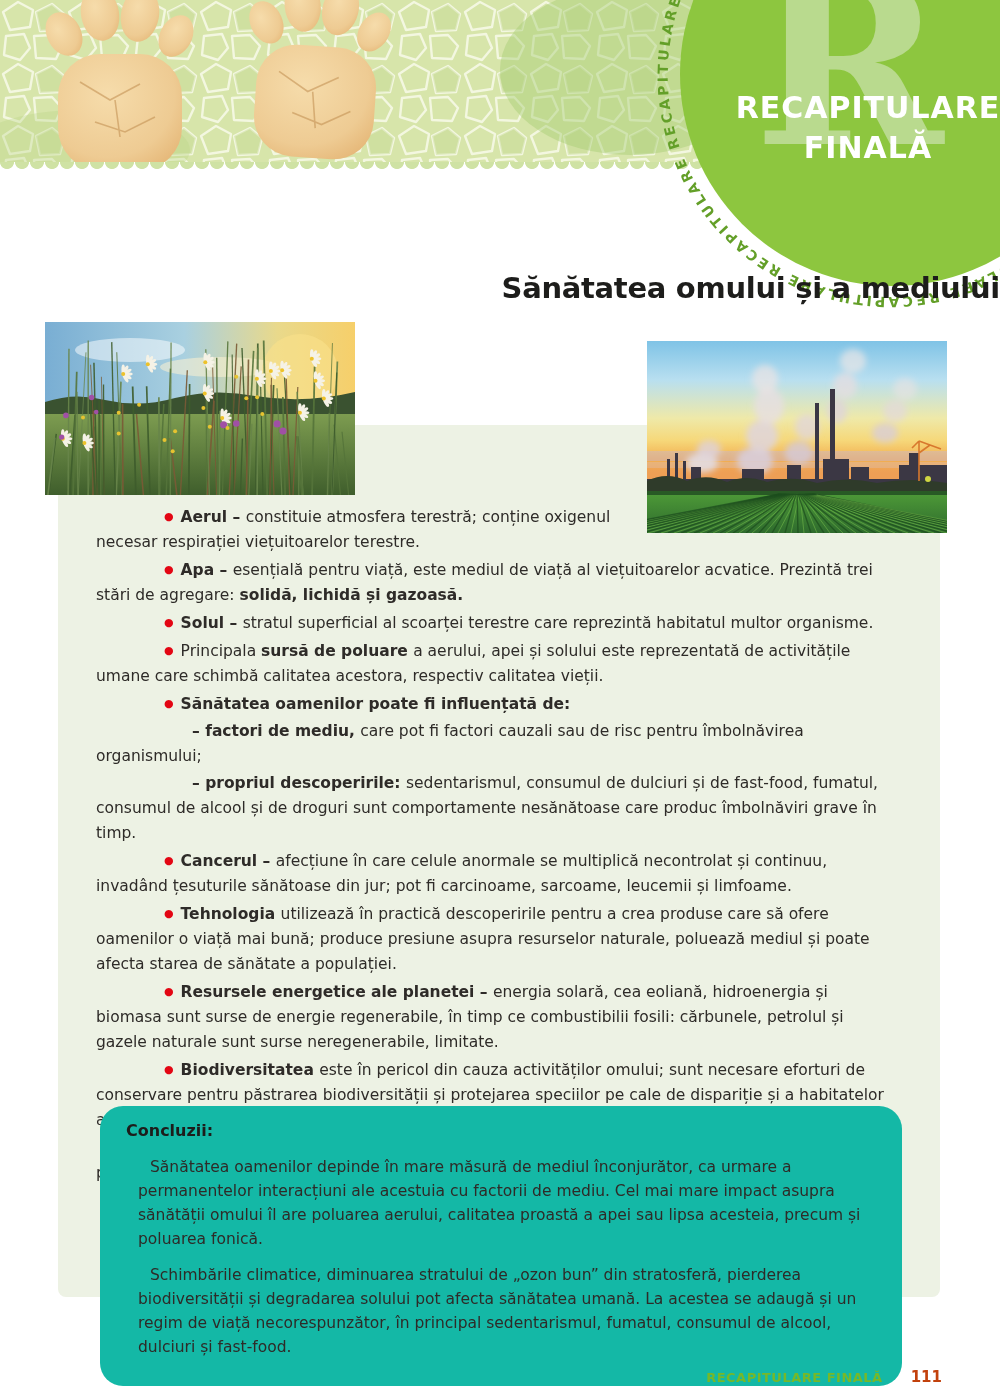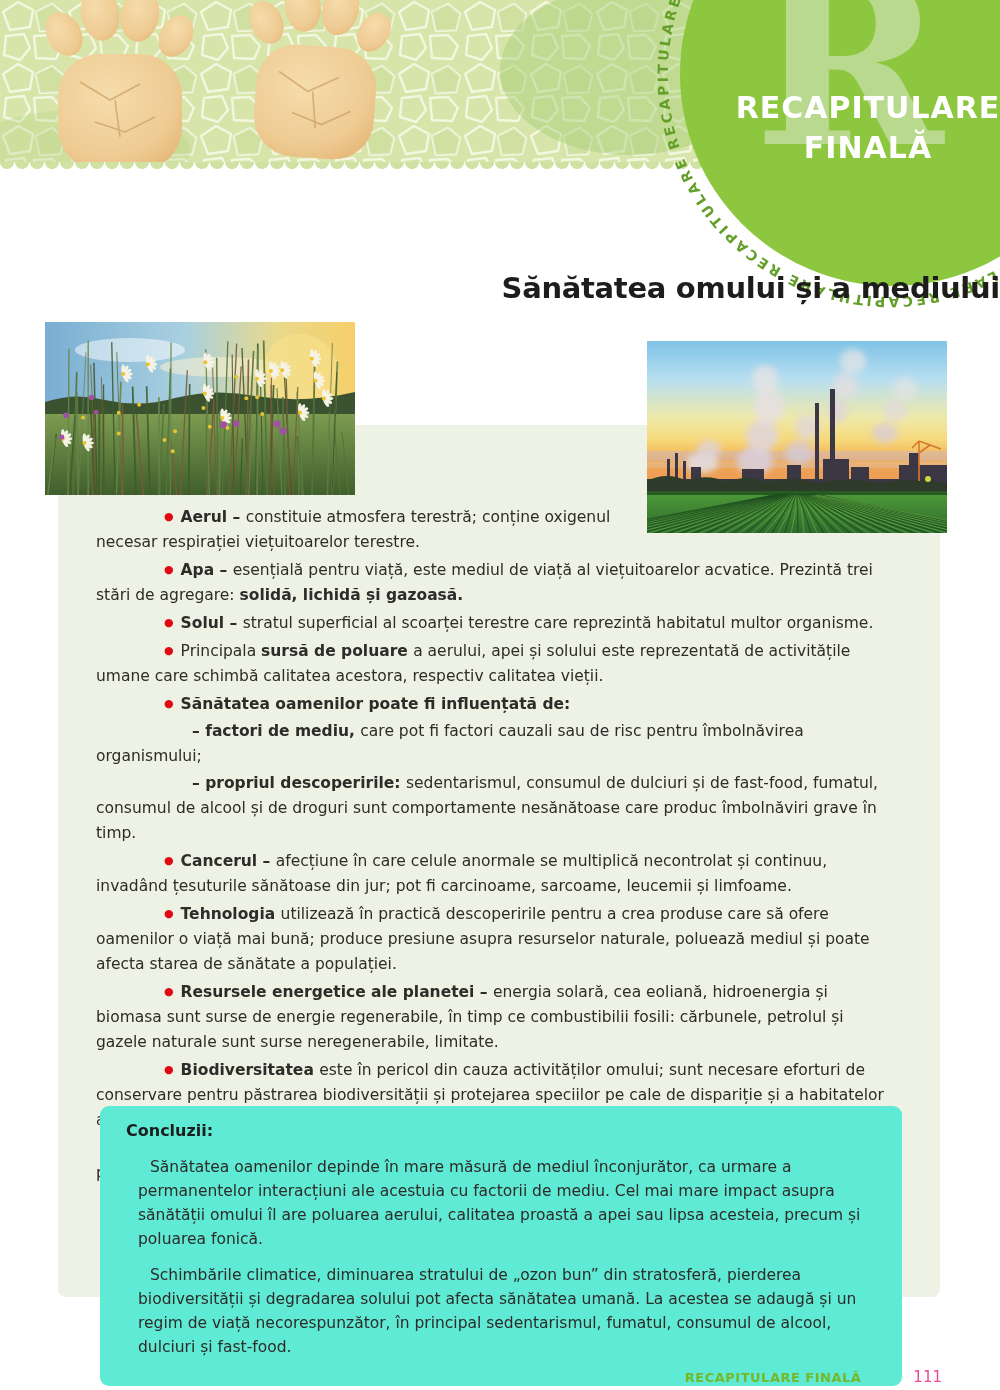--- a/index.html
+++ b/index.html
@@ -40,29 +40,29 @@
   
   .bullets{position:absolute;left:88px;top:504px;width:800px;z-index:3;
     font-size:15.5px;line-height:25px;margin-left:8px;}
   .bullets p{margin:0 0 2px;text-indent:68px;}
   .bullets p.sub{text-indent:96px;}
   .bullets .dot{color:#e30613;font-size:11px;margin-right:7px;vertical-align:2px;}
   .b{font-weight:bold;}
 
   
   .conclusions{position:absolute;left:100px;top:1106px;width:802px;min-height:176px;
-    box-sizing:border-box;background:#5eead4;border-radius:9px;padding:13px 26px 15px;z-index:3;
+    box-sizing:border-box;background:#14b8a6;border-radius:23px;padding:13px 26px 15px;z-index:3;
     font-size:15.5px;line-height:24px;}
   .conclusions h3{margin:0 0 5px;font-size:16px;line-height:24px;color:#1d1d1b;}
   .conclusions p{margin:12px;text-indent:12px;}
 
   
   .footer{position:absolute;top:1368px;right:58px;display:flex;align-items:baseline;gap:28px;z-index:4;}
   .footer .chapter{color:#76b829;font-weight:bold;font-size:13px;letter-spacing:0.5px;}
-  .footer .pagenum{color:#ec4899;font-weight:normal;font-size:15px;margin-left:24px;}
+  .footer .pagenum{color:#c2410c;font-weight:bold;font-size:15px;}
 </style>
 </head>
 <body>
 
 <div class="page">
 
   <svg class="banner" viewBox="0 0 1000 162" preserveAspectRatio="none" aria-hidden="true">
     <defs>
       <pattern id="cells" width="66" height="62" patternUnits="userSpaceOnUse">
         <rect width="66" height="62" fill="#d7e5aa"></rect>

